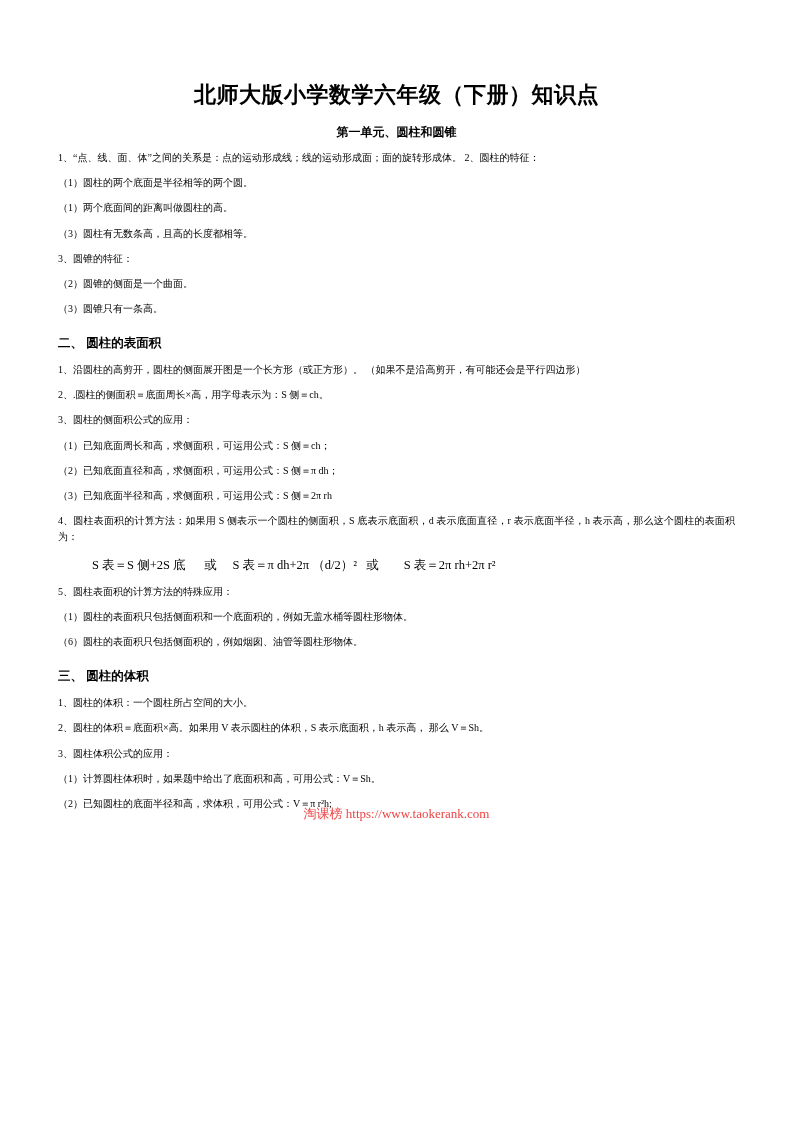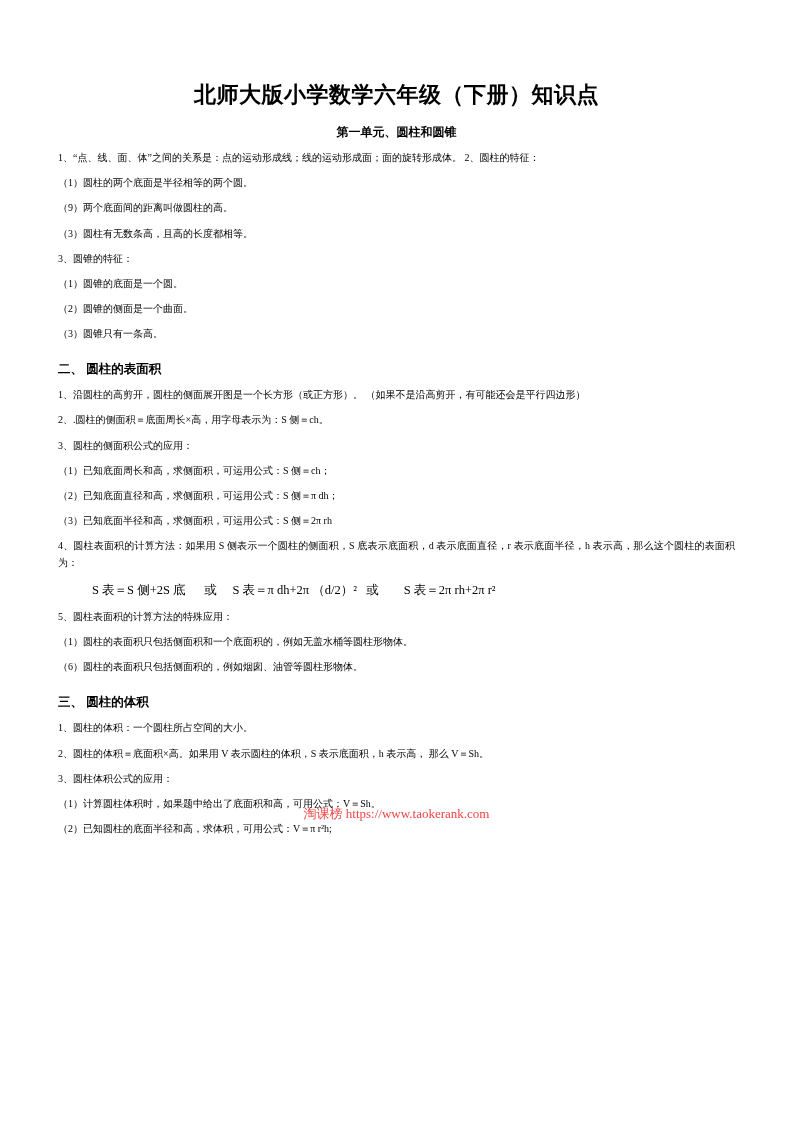--- a/index.html
+++ b/index.html
@@ -69,24 +69,23 @@
 </head>
 <body>
 
 <div class="page">
 
   <h1 class="doc-title">北师大版小学数学六年级（下册）知识点</h1>
   <h2 class="doc-subtitle">第一单元、圆柱和圆锥</h2>
 
   <p class="para">1、“点、线、面、体”之间的关系是：点的运动形成线；线的运动形成面；面的旋转形成体。   2、圆柱的特征：</p>
   <p class="para">（1）圆柱的两个底面是半径相等的两个圆。</p>
-  <p class="para">（9）两个底面间的距离叫做圆柱的高。</p>
+  <p class="para">（1）两个底面间的距离叫做圆柱的高。</p>
   <p class="para">（3）圆柱有无数条高，且高的长度都相等。</p>
   <p class="para">3、圆锥的特征：</p>
-  <p class="para">（1）圆锥的底面是一个圆。</p>
   <p class="para">（2）圆锥的侧面是一个曲面。</p>
   <p class="para">（3）圆锥只有一条高。</p>
 
   <div class="section-head">二、  圆柱的表面积</div>
   <p class="para">1、沿圆柱的高剪开，圆柱的侧面展开图是一个长方形（或正方形）。 （如果不是沿高剪开，有可能还会是平行四边形）</p>
   <p class="para">2、.圆柱的侧面积＝底面周长×高，用字母表示为：S 侧＝ch。</p>
   <p class="para">3、圆柱的侧面积公式的应用：</p>
   <p class="para">（1）已知底面周长和高，求侧面积，可运用公式：S 侧＝ch；</p>
   <p class="para">（2）已知底面直径和高，求侧面积，可运用公式：S 侧＝π dh；</p>
   <p class="para">（3）已知底面半径和高，求侧面积，可运用公式：S 侧＝2π rh</p>

